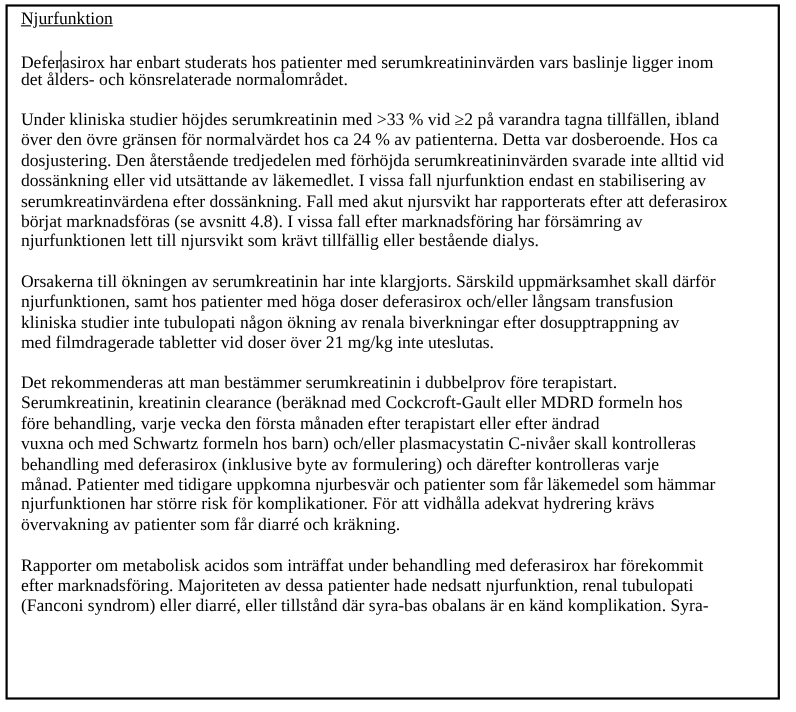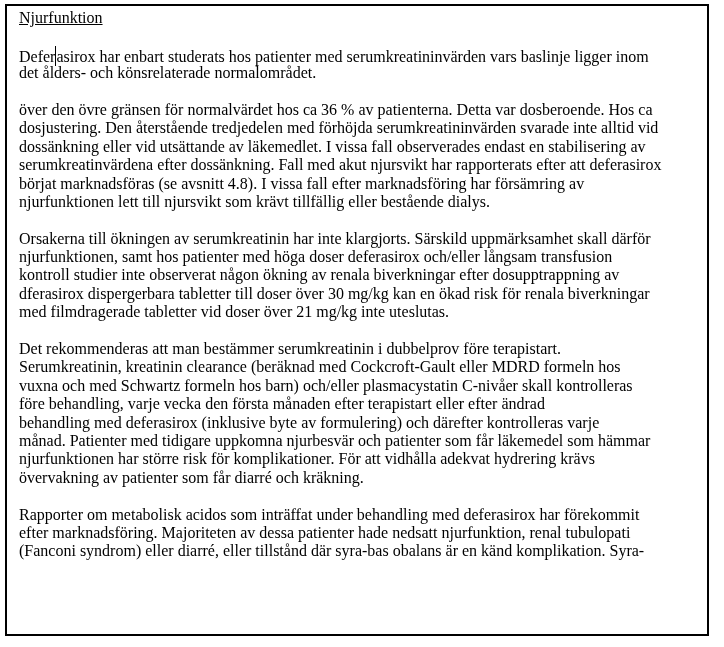--- a/index.html
+++ b/index.html
@@ -61,39 +61,39 @@
 
 <div class="page-frame">
   <div class="doc-content">
     <div class="doc-title">Njurfunktion</div>
     <div id="paragraphs">
         <div class="paragraph">
           <div class="line"><span>Defer</span><span class="caret"></span><span>asirox har enbart studerats hos patienter med serumkreatininvärden vars baslinje ligger inom</span></div>
           <div class="line"><span>det ålders- och könsrelaterade normalområdet.</span></div>
         </div>
         <div class="paragraph">
-          <div class="line"><span>över den övre gränsen för normalvärdet hos ca 36 % av patienterna. Detta var dosberoende. Hos ca</span></div>
+          <div class="line"><span>Under kliniska studier höjdes serumkreatinin med &gt;33 % vid ≥2 på varandra tagna tillfällen, ibland</span></div>
+          <div class="line"><span>över den övre gränsen för normalvärdet hos ca 24 % av patienterna. Detta var dosberoende. Hos ca</span></div>
           <div class="line"><span>dosjustering. Den återstående tredjedelen med förhöjda serumkreatininvärden svarade inte alltid vid</span></div>
-          <div class="line"><span>dossänkning eller vid utsättande av läkemedlet. I vissa fall observerades endast en stabilisering av</span></div>
+          <div class="line"><span>dossänkning eller vid utsättande av läkemedlet. I vissa fall njurfunktion endast en stabilisering av</span></div>
           <div class="line"><span>serumkreatinvärdena efter dossänkning. Fall med akut njursvikt har rapporterats efter att deferasirox</span></div>
           <div class="line"><span>börjat marknadsföras (se avsnitt 4.8). I vissa fall efter marknadsföring har försämring av</span></div>
           <div class="line"><span>njurfunktionen lett till njursvikt som krävt tillfällig eller bestående dialys.</span></div>
         </div>
         <div class="paragraph">
           <div class="line"><span>Orsakerna till ökningen av serumkreatinin har inte klargjorts. Särskild uppmärksamhet skall därför</span></div>
           <div class="line"><span>njurfunktionen, samt hos patienter med höga doser deferasirox och/eller långsam transfusion</span></div>
-          <div class="line"><span>kontroll studier inte observerat någon ökning av renala biverkningar efter dosupptrappning av</span></div>
-          <div class="line"><span>dferasirox dispergerbara tabletter till doser över 30 mg/kg kan en ökad risk för renala biverkningar</span></div>
+          <div class="line"><span>kliniska studier inte tubulopati någon ökning av renala biverkningar efter dosupptrappning av</span></div>
           <div class="line"><span>med filmdragerade tabletter vid doser över 21 mg/kg inte uteslutas.</span></div>
         </div>
         <div class="paragraph">
           <div class="line"><span>Det rekommenderas att man bestämmer serumkreatinin i dubbelprov före terapistart.</span></div>
           <div class="line"><b>Serumkreatinin, kreatinin clearance</b><span> (beräknad med Cockcroft-Gault eller MDRD formeln hos</span></div>
+          <div class="line"><b>före behandling, varje vecka den första månaden efter terapistart eller efter ändrad</b></div>
           <div class="line"><span>vuxna och med Schwartz formeln hos barn) och/eller plasmacystatin C-nivåer </span><b>skall kontrolleras</b></div>
-          <div class="line"><b>före behandling, varje vecka den första månaden efter terapistart eller efter ändrad</b></div>
           <div class="line"><b>behandling med deferasirox (inklusive byte av formulering) och därefter kontrolleras varje</b></div>
           <div class="line"><b>månad.</b><span> Patienter med tidigare uppkomna njurbesvär och patienter som får läkemedel som hämmar</span></div>
           <div class="line"><span>njurfunktionen har större risk för komplikationer. För att vidhålla adekvat hydrering krävs</span></div>
           <div class="line"><span>övervakning av patienter som får diarré och kräkning.</span></div>
         </div>
         <div class="paragraph">
           <div class="line"><span>Rapporter om metabolisk acidos som inträffat under behandling med deferasirox har förekommit</span></div>
           <div class="line"><span>efter marknadsföring. Majoriteten av dessa patienter hade nedsatt njurfunktion, renal tubulopati</span></div>
           <div class="line"><span>(Fanconi syndrom) eller diarré, eller tillstånd där syra-bas obalans är en känd komplikation. Syra-</span></div>
         </div>

